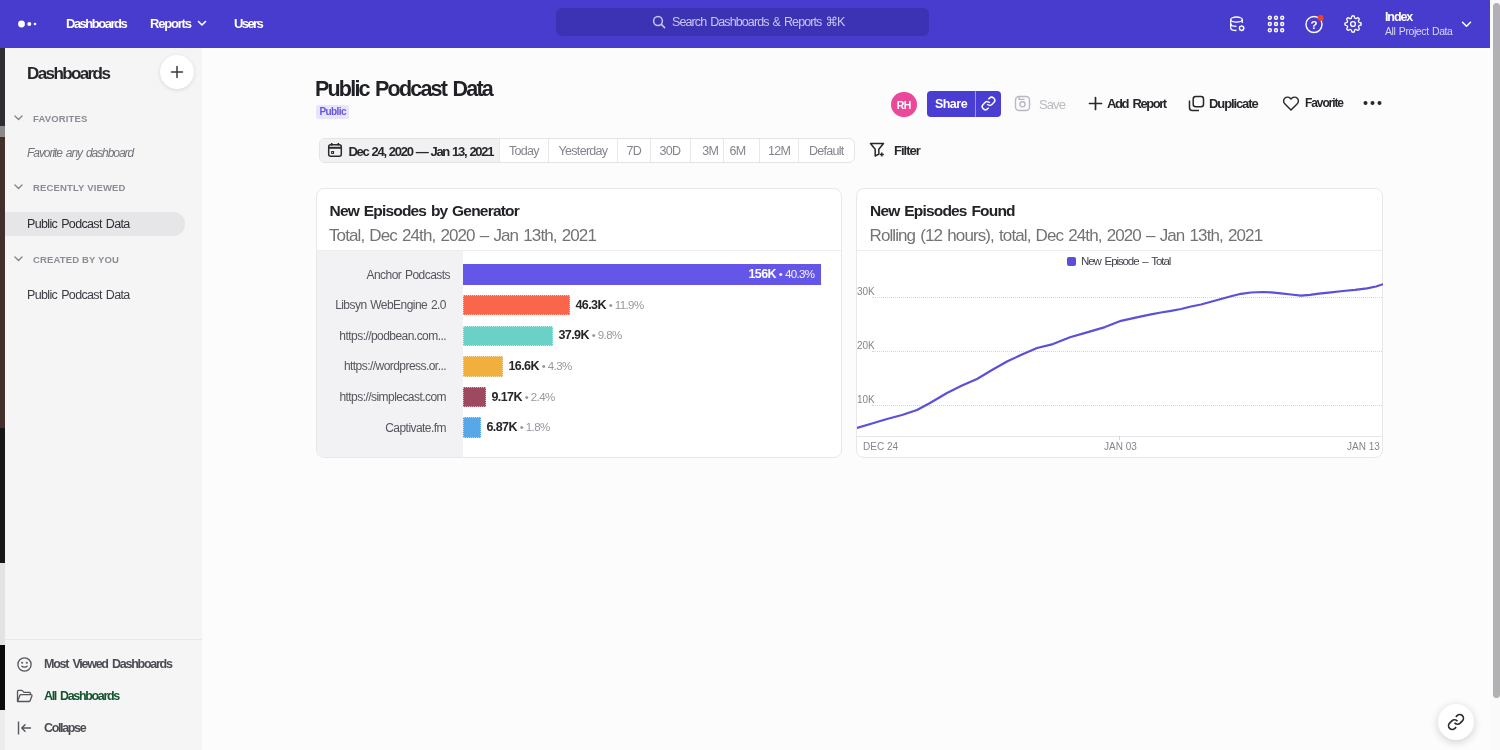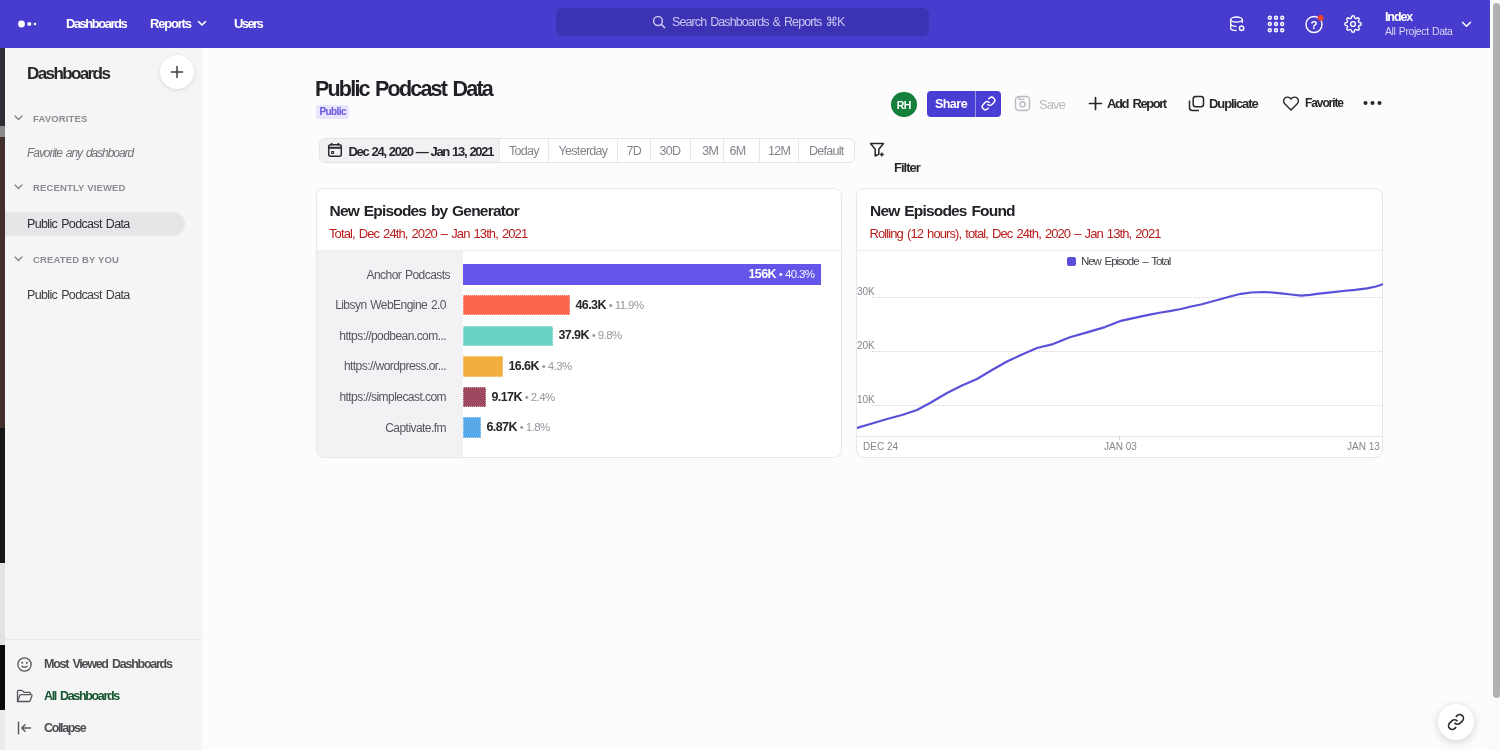--- a/index.html
+++ b/index.html
@@ -26,21 +26,21 @@
   #maintitle { left:315px; top:77px; font-size:21.5px; font-weight:bold; color:#202126; letter-spacing:-1.8px; word-spacing:2.2px; }
   #chip { left:316px; top:105px; height:13.5px; padding:0 3.5px; background:#e8e4fb; color:#6355e0; font-size:10px; line-height:14px; border-radius:3px; font-weight:bold; letter-spacing:-0.6px; }
 
   
   #datebar { left:318.5px; top:137.5px; width:536px; height:25px; background:#fff; border:1px solid #e4e4e7; border-radius:6px; }
   .seg { position:absolute; top:0; height:23px; border-left:1px solid #e8e8eb; color:#84848d; font-size:12.5px; text-align:center; line-height:24px; letter-spacing:-0.7px; }
 
   
   .card { position:absolute; top:187.5px; width:527px; height:270.5px; background:#fff; border:1px solid #e8e8ea; border-radius:8px; }
   .cardtitle { position:absolute; left:13px; top:13.5px; font-size:15.5px; font-weight:bold; color:#222227; letter-spacing:-0.8px; word-spacing:1.2px; }
-  .cardsub { position:absolute; left:12.5px; top:37px; font-size:13px; color:#b91c1c; letter-spacing:-0.9px; word-spacing:1.3px;text-align:right; }
+  .cardsub { position:absolute; left:12.5px; top:37px; font-size:17px; color:#737373; letter-spacing:-0.9px; word-spacing:1.3px;text-align:right; }
   .carddiv { position:absolute; left:0; top:61px; width:100%; height:1px; background:#ededf0; }
 
   .bar { position:absolute; height:20.5px; }
   .barlabel { position:absolute; width:130px; text-align:right; font-size:12px; color:#55555e; letter-spacing:-0.55px; word-spacing:1px; }
   .barval { position:absolute; font-size:12.5px; font-weight:bold; color:#26262b; white-space:nowrap; letter-spacing:-0.6px; }
   .barpct { font-weight:normal; font-size:11.5px; color:#97979f; }
 
   .gridline { position:absolute; height:0; border-top:1px dotted #d5d5db; }
   .ylab { position:absolute; font-size:10px; color:#85858d; }
   .xlab { position:absolute; font-size:10px; color:#85858d; top:441px; }
@@ -163,21 +163,21 @@
 <div class="strip" style="top:126px; height:11px; background:#8a8a8a;"></div>
 <div class="strip" style="top:137px; height:291px; background:#43302d;"></div>
 <div class="strip" style="top:428px; height:135px; background:#171717;"></div>
 <div class="strip" style="top:563px; height:82px; background:#e3e3e5;"></div>
 <div class="strip" style="top:645px; height:65px; background:#0b0b0b;"></div>
 <div class="strip" style="top:710px; height:40px; background:#ececee;"></div>
 
 <div class="abs" id="maintitle">Public Podcast Data</div>
 <div class="abs" id="chip">Public</div>
 
-<div class="abs" style="left:891px; top:91.5px; width:25.5px; height:25.5px; border-radius:50%; background:#15803d; color:#fff; font-size:10.5px; font-weight:bold; text-align:center; line-height:26px; letter-spacing:-0.5px;">RH</div>
+<div class="abs" style="left:891px; top:91.5px; width:25.5px; height:25.5px; border-radius:50%; background:#ec4899; color:#fff; font-size:10.5px; font-weight:bold; text-align:center; line-height:26px; letter-spacing:-0.5px;">RH</div>
 <div class="abs" style="left:927px; top:91px; width:48px; height:25.5px; background:#4a3dd3; border-radius:4px 0 0 4px; color:#fff; font-size:12.5px; font-weight:bold; text-align:center; line-height:26px; letter-spacing:-0.5px;">Share</div>
 <div class="abs" style="left:975px; top:91px; width:25.5px; height:25.5px; background:#4a3dd3; border-radius:0 4px 4px 0; border-left:1px solid rgba(255,255,255,0.45);">
   <svg style="position:absolute; left:5px; top:5px;" width="15" height="15" viewBox="0 0 24 24" fill="none" stroke="#fff" stroke-width="2.4">
     <path d="M10 13a5 5 0 0 0 7.54.54l3-3a5 5 0 0 0-7.07-7.07l-1.72 1.71"></path>
     <path d="M14 11a5 5 0 0 0-7.54-.54l-3 3a5 5 0 0 0 7.07 7.07l1.71-1.71"></path>
   </svg>
 </div>
 <svg class="abs" style="left:1014px; top:95px;" width="17" height="17" viewBox="0 0 17 17" fill="none" stroke="#b9b9c1" stroke-width="1.4">
   <rect x="1.5" y="1.5" width="14" height="14" rx="3.5"></rect>
   <circle cx="8.5" cy="9.3" r="2.6"></circle>
@@ -219,21 +219,21 @@
   <div class="seg" style="left:330px; width:40px;">30D</div>
   <div class="seg" style="left:370px; width:40.5px;">3M</div>
   <div class="seg" style="left:403px; width:29px;">6M</div>
   <div class="seg" style="left:439.5px; width:39px;">12M</div>
   <div class="seg" style="left:478.5px; width:55.5px;">Default</div>
 </div>
 <svg class="abs" style="left:869px; top:142px;" width="17" height="16" viewBox="0 0 17 16" fill="none" stroke="#26262b" stroke-width="1.5">
   <path d="M1.5 1.5 H14.5 L9.8 7.2 V12.2 L6.2 14 V7.2 Z" stroke-linejoin="round"></path>
   <path d="M12.8 10.5 v4 M10.8 12.5 h4" stroke-width="1.4"></path>
 </svg>
-<div class="abs" style="left:894px; top:160px; color:#26262b; font-size:13px; font-weight:bold; letter-spacing:-1.0px;">Filter</div>
+<div class="abs" style="left:894px; top:143px; color:#26262b; font-size:13px; font-weight:bold; letter-spacing:-1.0px;">Filter</div>
 
 <div class="card" style="left:315.5px; width:526.5px;padding-left:20px;">
   <div class="cardtitle">New Episodes by Generator</div>
   <div class="cardsub">Total, Dec 24th, 2020 – Jan 13th, 2021</div>
   <div class="carddiv"></div>
   <div class="abs" style="left:0; top:62px; width:146px; height:206.5px; background:#f2f2f4; border-radius:0 0 0 8px;"></div>
 </div>
 
 <div class="barlabel abs" style="left:320px; top:267.6px;">Anchor Podcasts</div>
 <div class="bar abs" style="left:462.5px; top:264.35px; width:358px; background:#6456e9; "></div>

